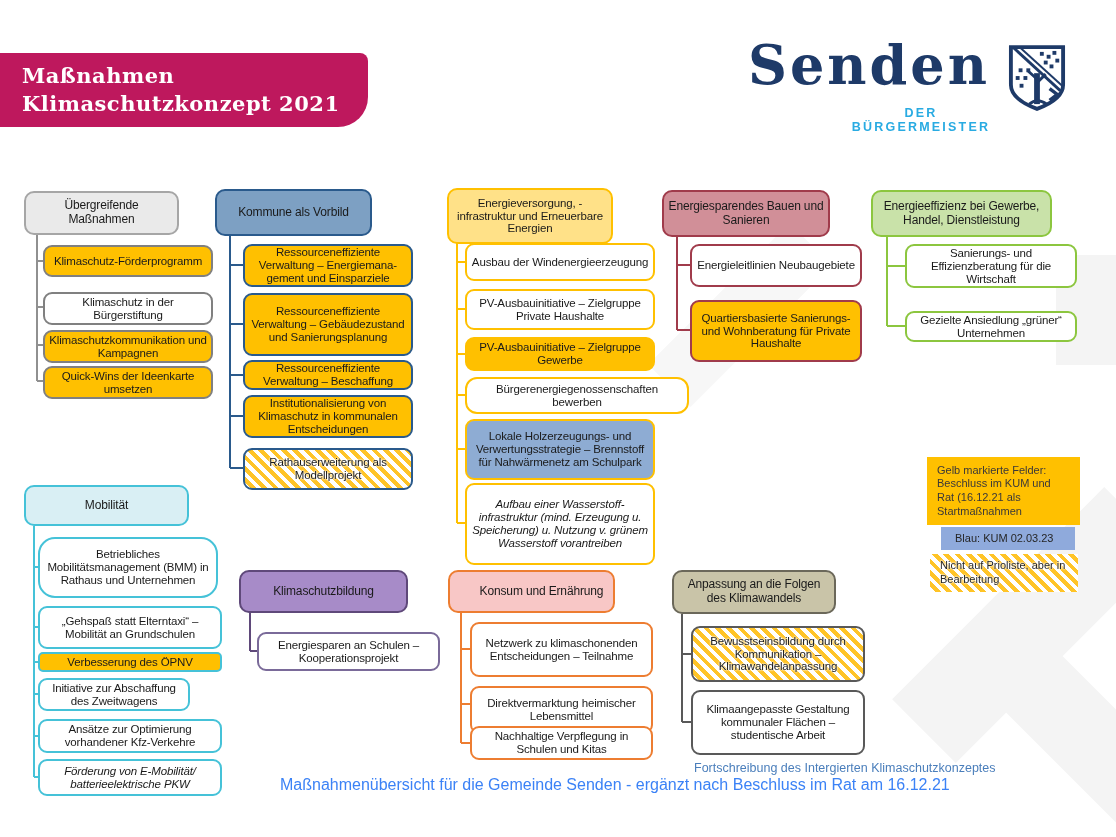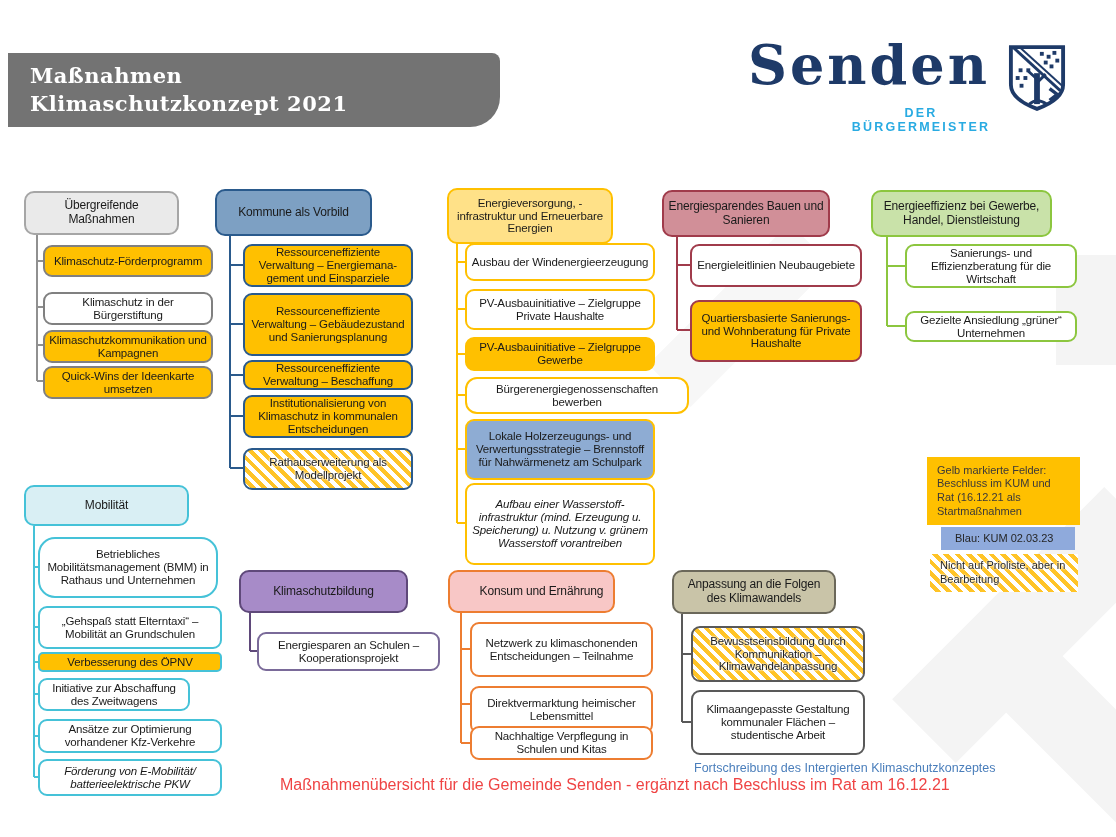--- a/index.html
+++ b/index.html
@@ -1,21 +1,21 @@
 <!DOCTYPE html>
 <html lang="de"><head>
 <meta charset="utf-8">
 <style>
   html,body{margin:0;padding:0;background:#fff;}
   #canvas{position:relative;width:1116px;height:837px;background:#ffffff;overflow:hidden;
           font-family:"Liberation Sans","DejaVu Sans",sans-serif;color:#1a1a1a;}
   .wm{position:absolute;background:#f4f4f4;z-index:0;}
   
-  #banner{position:absolute;left:0;top:53px;width:492px;height:74px;background:#737373;
-          border-radius:0 8px 30px 0;display:flex;align-items:center;z-index:2;margin-left:8px;}
+  #banner{position:absolute;left:0;top:53px;width:368px;height:74px;background:#be185d;
+          border-radius:0 8px 30px 0;display:flex;align-items:center;z-index:2;}
   #banner .t{padding-left:22px;width:380px;color:#fff;font-family:"DejaVu Serif","Liberation Serif",serif;
           font-weight:700;font-size:21px;line-height:1.35;letter-spacing:.5px;}
   
   #wordmark{position:absolute;left:748px;top:38px;font-family:"DejaVu Serif","Liberation Serif",serif;
           font-weight:700;font-size:54px;line-height:1;color:#1E3A68;letter-spacing:3px;z-index:2;}
   #subtitle{position:absolute;left:835px;top:106px;width:172px;text-align:center;font-weight:700;
           font-size:12.5px;letter-spacing:2.2px;color:#29ABE2;z-index:2;}
   #crest{position:absolute;left:1008px;top:44px;z-index:2;}
   
   .box{position:absolute;box-sizing:border-box;display:flex;align-items:center;justify-content:center;
@@ -36,21 +36,21 @@
   .c6{border-color:#45C2D8;background:#D9EFF4;}   .c6i{border-color:#45C2D8;}
   .c7{border-color:#5F497A;background:#A78BC8;}   .c7i{border-color:#7A6A99;}
   .c8{border-color:#ED7D31;background:#F8C7C6;}   .c8i{border-color:#ED7D31;}
   .c9{border-color:#6B685A;background:#C9C4A8;}   .c9i{border-color:#595959;}
   
   .lgd{position:absolute;box-sizing:border-box;font-size:11px;line-height:1.25;z-index:2;
        display:flex;align-items:center;}
   
   #src-note{position:absolute;left:694px;top:761px;font-size:12.5px;color:#4A7EBB;white-space:nowrap;z-index:2;}
   #caption{position:absolute;left:280px;top:776px;width:650px;text-align:left;font-size:16px;
-           color:#ef4444;white-space:nowrap;z-index:2;}
+           color:#3b82f6;white-space:nowrap;z-index:2;}
   svg{display:block;}
   #connectors{position:absolute;left:0;top:0;z-index:1;}
 </style>
 </head>
 <body>
 
 <div id="canvas">
 
   <div class="wm" style="left:880px;top:580px;width:300px;height:90px;transform:rotate(-45deg);"></div>
   <div class="wm" style="left:940px;top:690px;width:280px;height:80px;transform:rotate(45deg);"></div>

